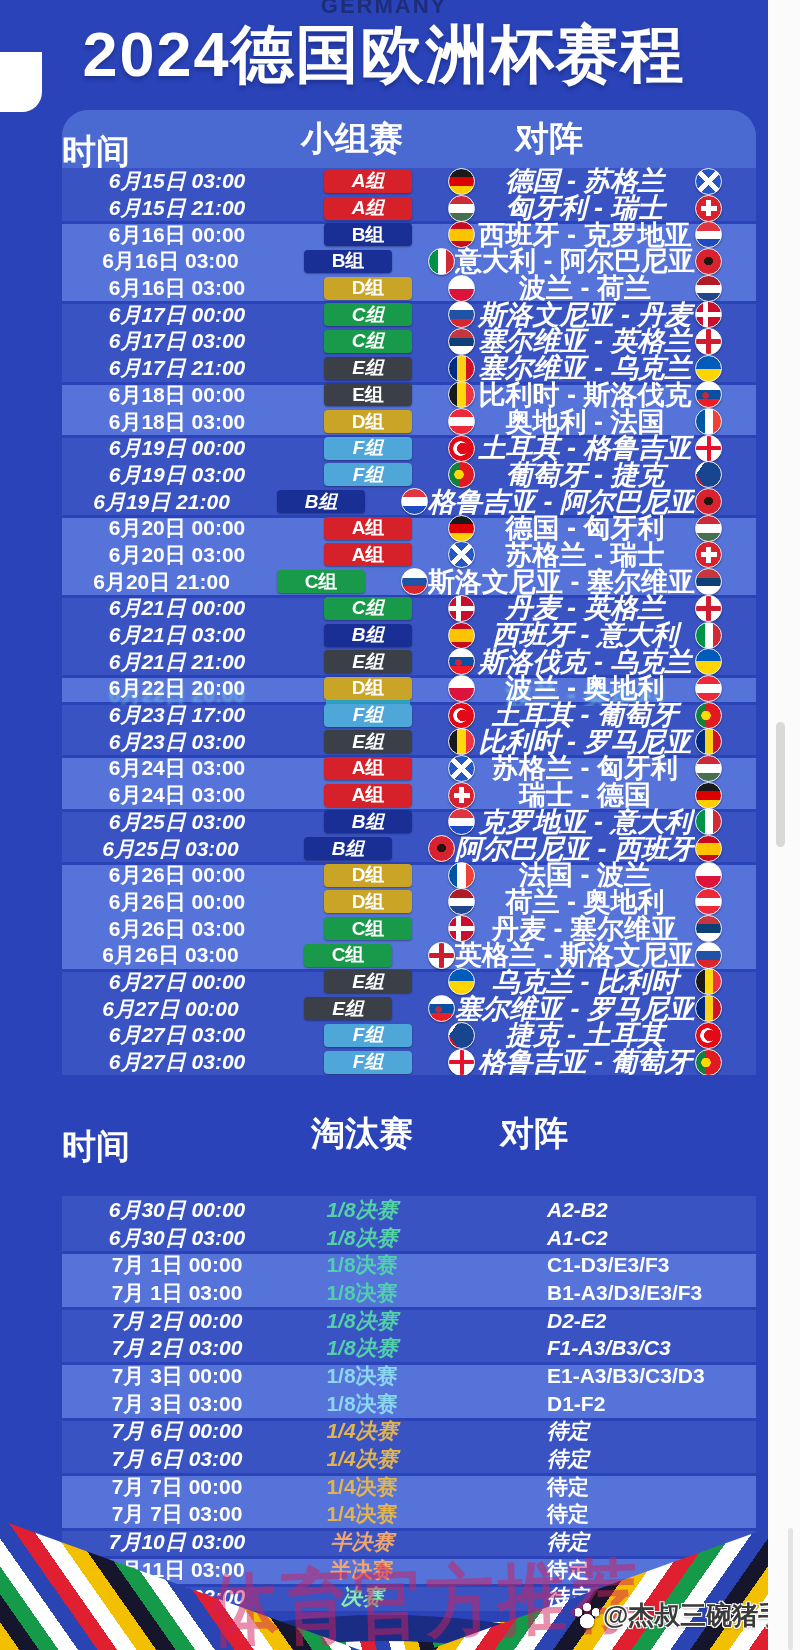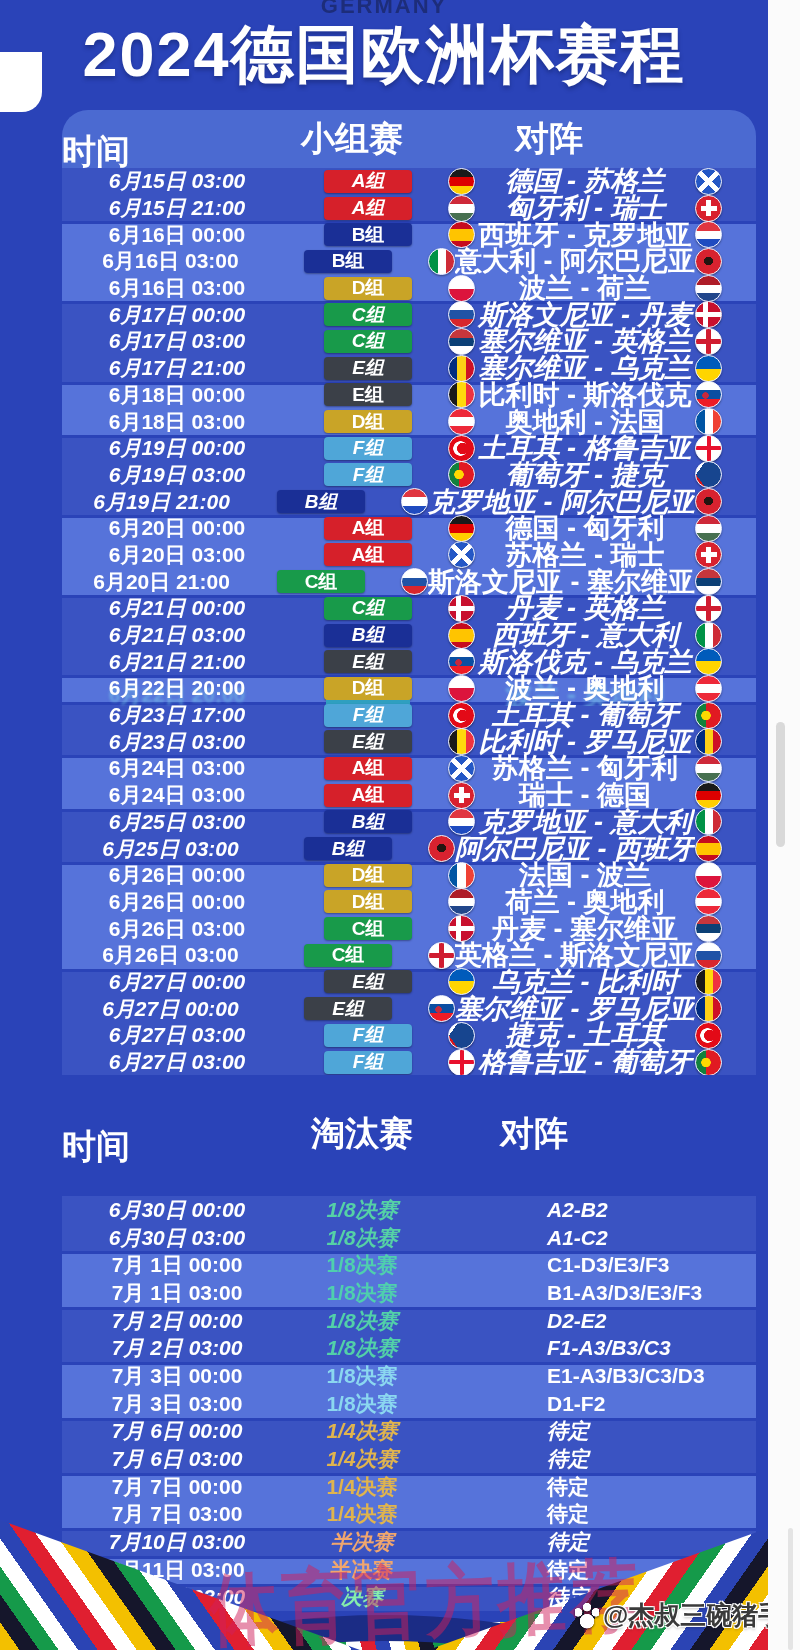--- a/index.html
+++ b/index.html
@@ -254,21 +254,21 @@
       <span class="flag f-czech"></span>
     </div>
   </div>
         <div class="g-row band-dark">
     <div class="col-time">6月19日 21:00</div>
     <div class="col-badge">
       <span class="badge" style="background: rgb(26, 47, 150);">B组</span>
     </div>
     <div class="col-match">
       <span class="flag f-croatia"></span>
-      <span class="match-text">克罗地亚 - 阿尔巴尼亚</span>
+      <span class="match-text">格鲁吉亚 - 阿尔巴尼亚</span>
       <span class="flag f-albania"></span>
     </div>
   </div>
         <div class="g-row band-light band-break">
     <div class="col-time">6月20日 00:00</div>
     <div class="col-badge">
       <span class="badge" style="background: rgb(214, 32, 42);">A组</span>
     </div>
     <div class="col-match">
       <span class="flag f-germany"></span>

